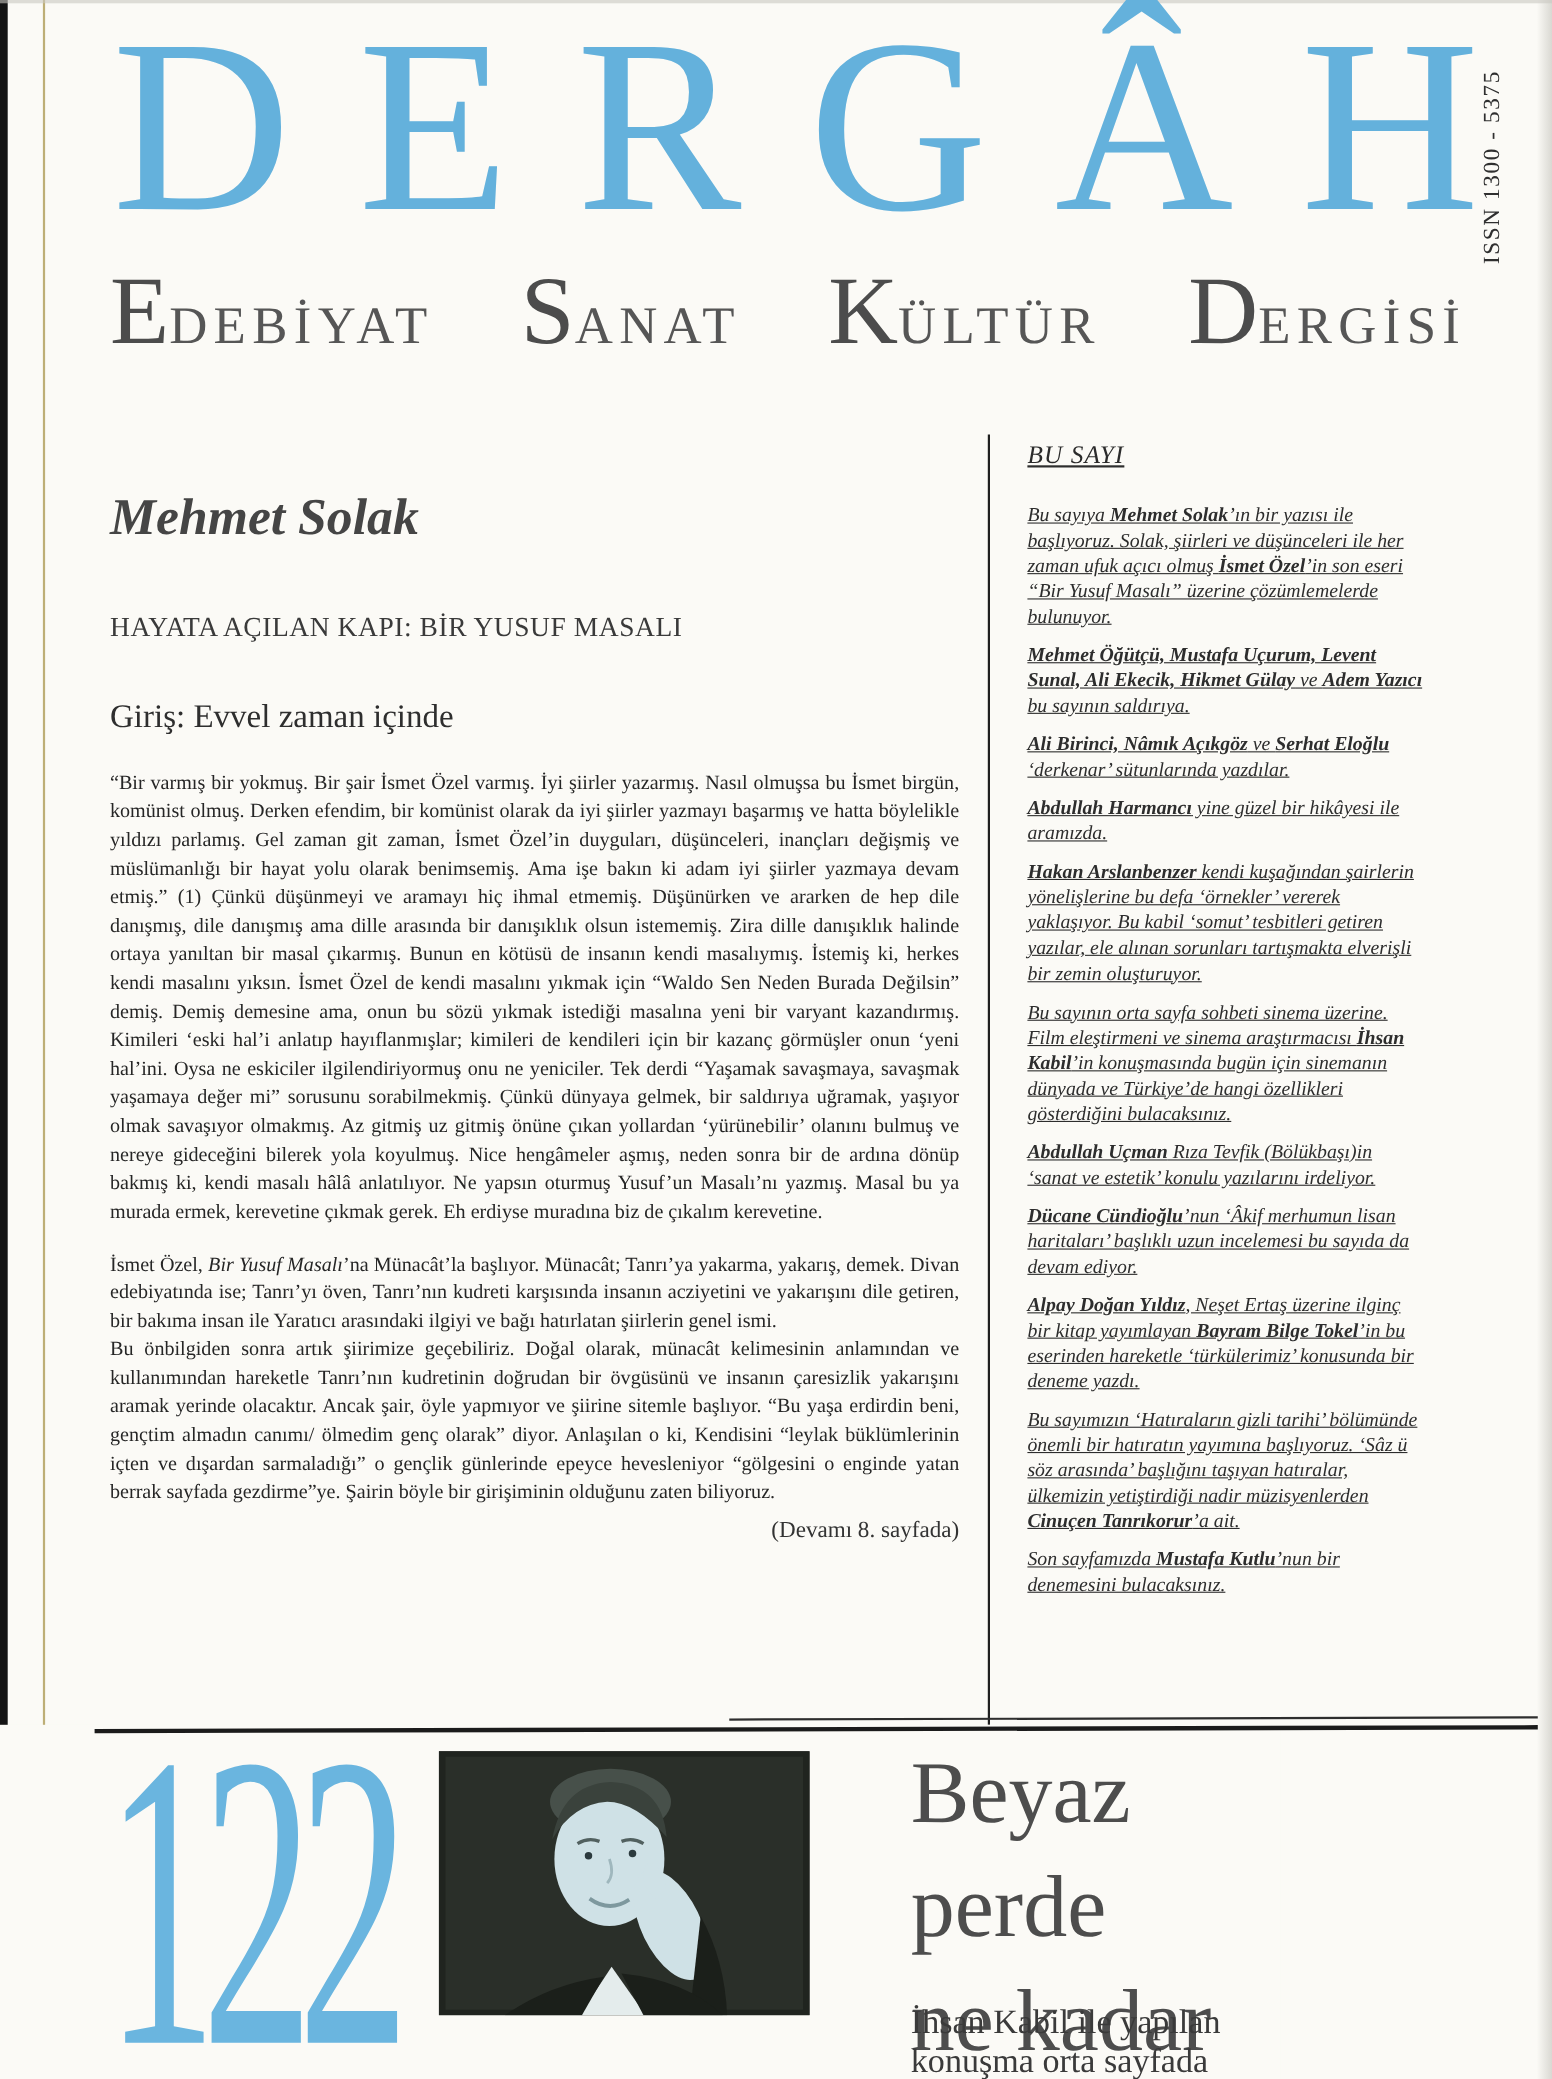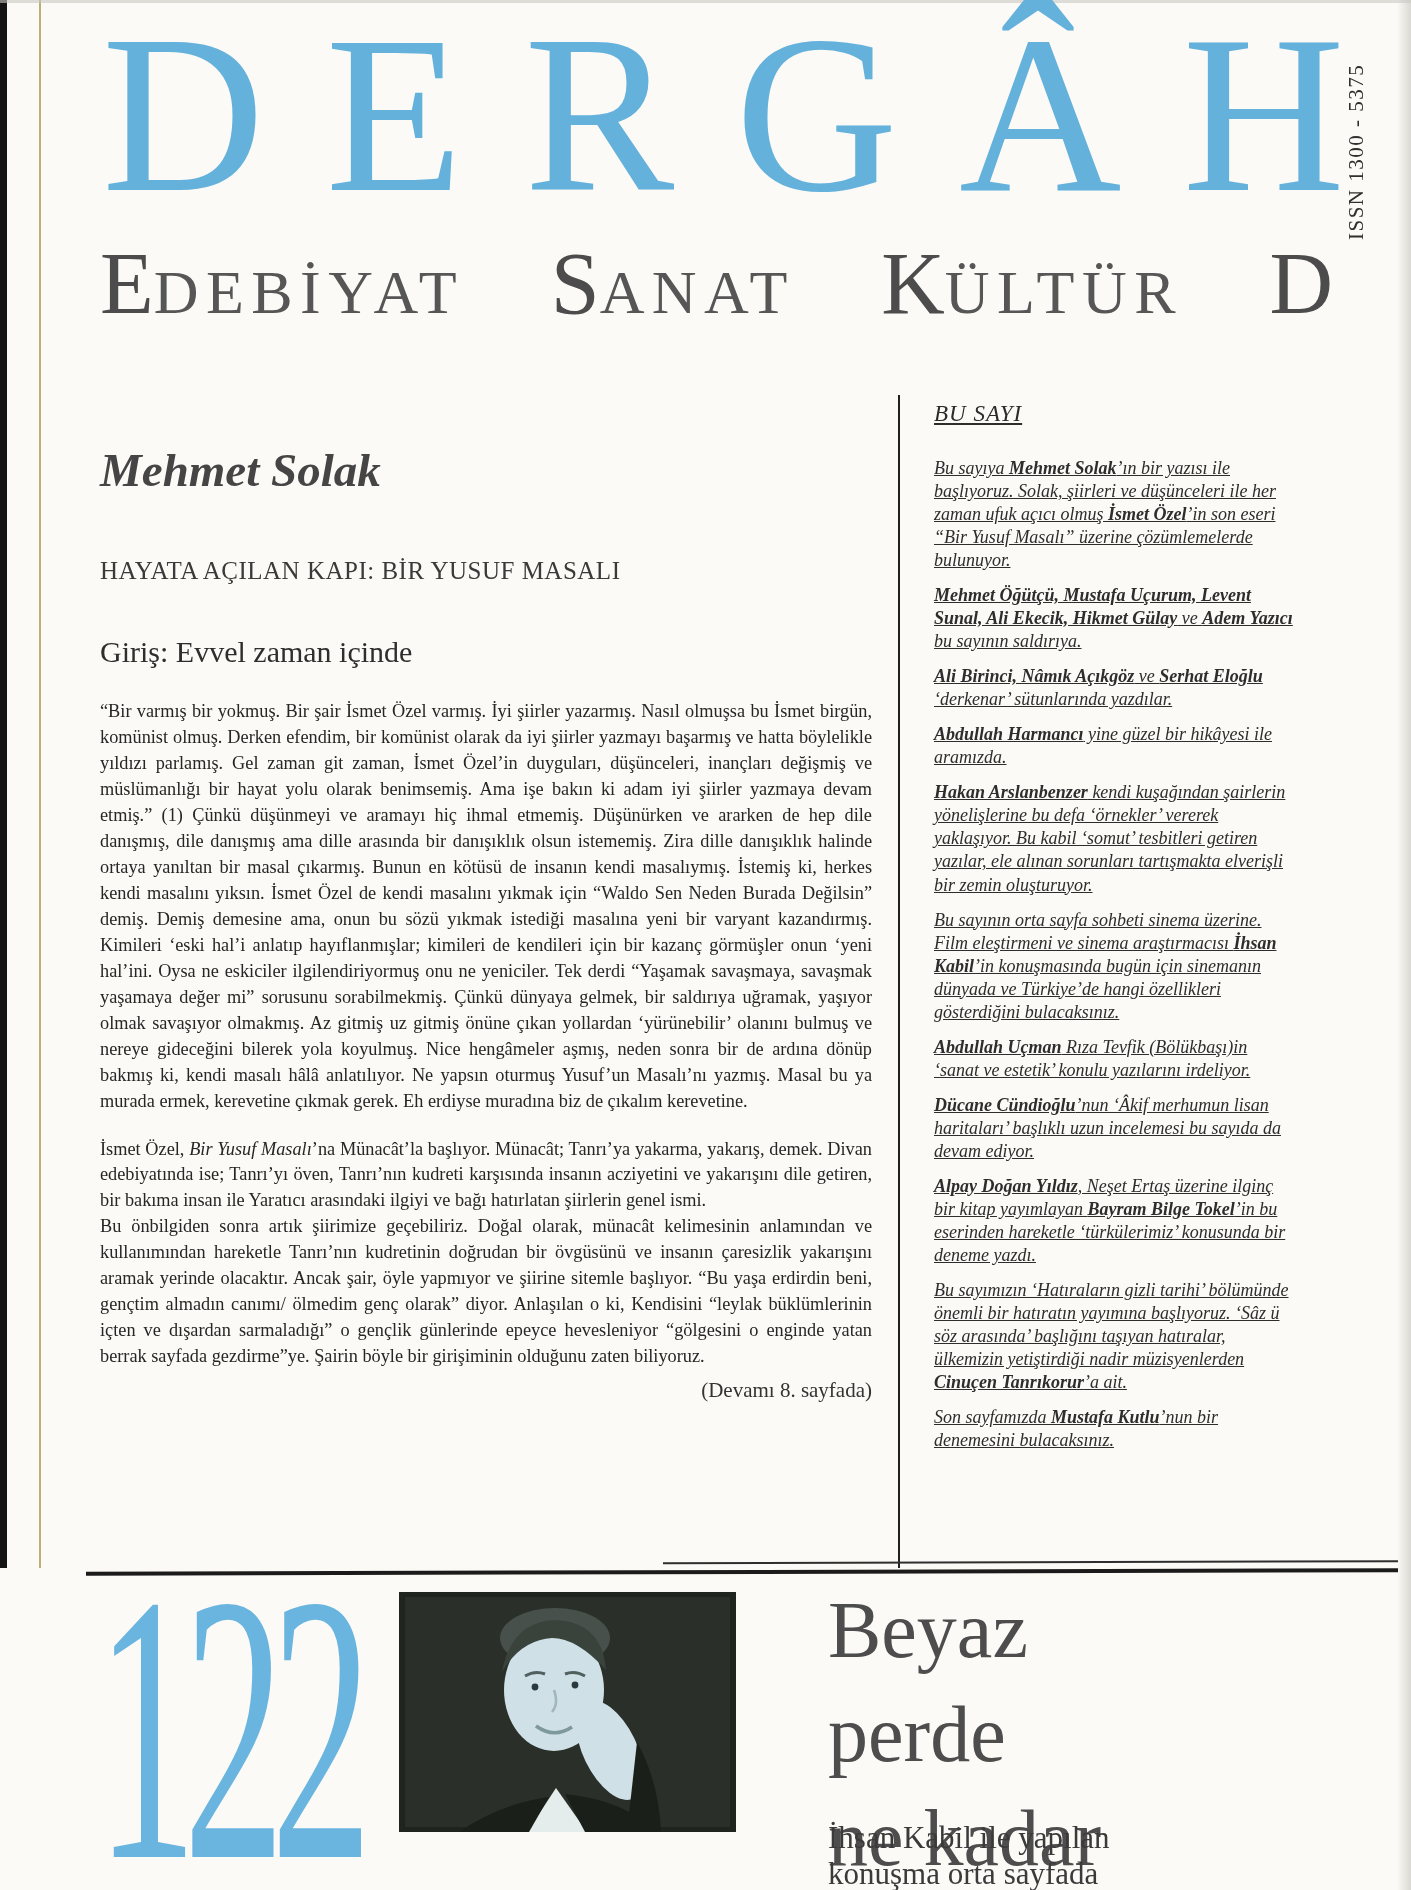--- a/index.html
+++ b/index.html
@@ -26,21 +26,21 @@
     position:absolute; left:1344px; top:50px; height:190px;
     writing-mode:vertical-rl; transform:rotate(180deg);
     font-size:21px; letter-spacing:1.5px; color:#2f2f2f; white-space:nowrap;
   }
   .subtitle {
     position:absolute; left:100px; top:240px; width:1233px;
     display:flex; justify-content:space-between; align-items:baseline; color:#565656;
   }
   .subtitle .seg { display:flex; align-items:baseline; }
   .subtitle .cap { font-size:88px; line-height:1; color:#4c4c4c; }
-  .subtitle .rest { font-size:62px; line-height:1; letter-spacing:0.12em; }
+  .subtitle .rest { font-size:48px; line-height:1; letter-spacing:0.12em; }
 
   
   .columns { position:absolute; left:100px; top:395px; width:1196px; height:1173px; display:flex; }
   .col-left { width:772px; }
   .col-right {
     margin-left:26px; flex:1; border-left:2px solid #1f1f1f; padding-left:34px;
     font-style:italic; color:#2d2d2d;text-decoration:underline;
   }
   .author { margin:48px 0 0 0; font-style:italic; font-size:47px; color:#454545; }
   .article-title { margin:60px 0 0 0; font-size:25px; letter-spacing:.5px; color:#3a3a3a; font-weight:400; }
@@ -99,20 +99,21 @@
     <span class="seg">
       <span class="cap">S</span>
         <span class="rest">ANAT</span>
     </span>
     <span class="seg">
       <span class="cap">K</span>
         <span class="rest">ÜLTÜR</span>
     </span>
     <span class="seg">
       <span class="cap">D</span>
+        <span class="rest">ERGİSİ</span>
     </span>
   </div>
 
   <div class="columns">
     <div class="col-left">
       <h2 class="author">Mehmet Solak</h2>
       <h1 class="article-title">HAYATA AÇILAN KAPI: BİR YUSUF MASALI</h1>
       <h3 class="sec-heading">Giriş: Evvel zaman içinde</h3>
       <p class="body-par">“Bir varmış bir yokmuş. Bir şair İsmet Özel varmış. İyi şiirler yazarmış. Nasıl olmuşsa bu İsmet birgün, komünist olmuş. Derken efendim, bir komünist olarak da iyi şiirler yazmayı başarmış ve hatta böylelikle yıldızı parlamış. Gel zaman git zaman, İsmet Özel’in duyguları, düşünceleri, inançları değişmiş ve müslümanlığı bir hayat yolu olarak benimsemiş. Ama işe bakın ki adam iyi şiirler yazmaya devam etmiş.” (1) Çünkü düşünmeyi ve aramayı hiç ihmal etmemiş. Düşünürken ve ararken de hep dile danışmış, dile danışmış ama dille arasında bir danışıklık olsun istememiş. Zira dille danışıklık halinde ortaya yanıltan bir masal çıkarmış. Bunun en kötüsü de insanın kendi masalıymış. İstemiş ki, herkes kendi masalını yıksın. İsmet Özel de kendi masalını yıkmak için “Waldo Sen Neden Burada Değilsin” demiş. Demiş demesine ama, onun bu sözü yıkmak istediği masalına yeni bir varyant kazandırmış. Kimileri ‘eski hal’i anlatıp hayıflanmışlar; kimileri de kendileri için bir kazanç görmüşler onun ‘yeni hal’ini. Oysa ne eskiciler ilgilendiriyormuş onu ne yeniciler. Tek derdi “Yaşamak savaşmaya, savaşmak yaşamaya değer mi” sorusunu sorabilmekmiş. Çünkü dünyaya gelmek, bir saldırıya uğramak, yaşıyor olmak savaşıyor olmakmış. Az gitmiş uz gitmiş önüne çıkan yollardan ‘yürünebilir’ olanını bulmuş ve nereye gideceğini bilerek yola koyulmuş. Nice hengâmeler aşmış, neden sonra bir de ardına dönüp bakmış ki, kendi masalı hâlâ anlatılıyor. Ne yapsın oturmuş Yusuf’un Masalı’nı yazmış. Masal bu ya murada ermek, kerevetine çıkmak gerek. Eh erdiyse muradına biz de çıkalım kerevetine.</p>
       <p class="body-par par-mid"><span>İsmet Özel, </span><span class="run-i">Bir Yusuf Masalı</span><span>’na Münacât’la başlıyor. Münacât; Tanrı’ya yakarma, yakarış, demek. Divan edebiyatında ise; Tanrı’yı öven, Tanrı’nın kudreti karşısında insanın acziyetini ve yakarışını dile getiren, bir bakıma insan ile Yaratıcı arasındaki ilgiyi ve bağı hatırlatan şiirlerin genel ismi.</span></p>

